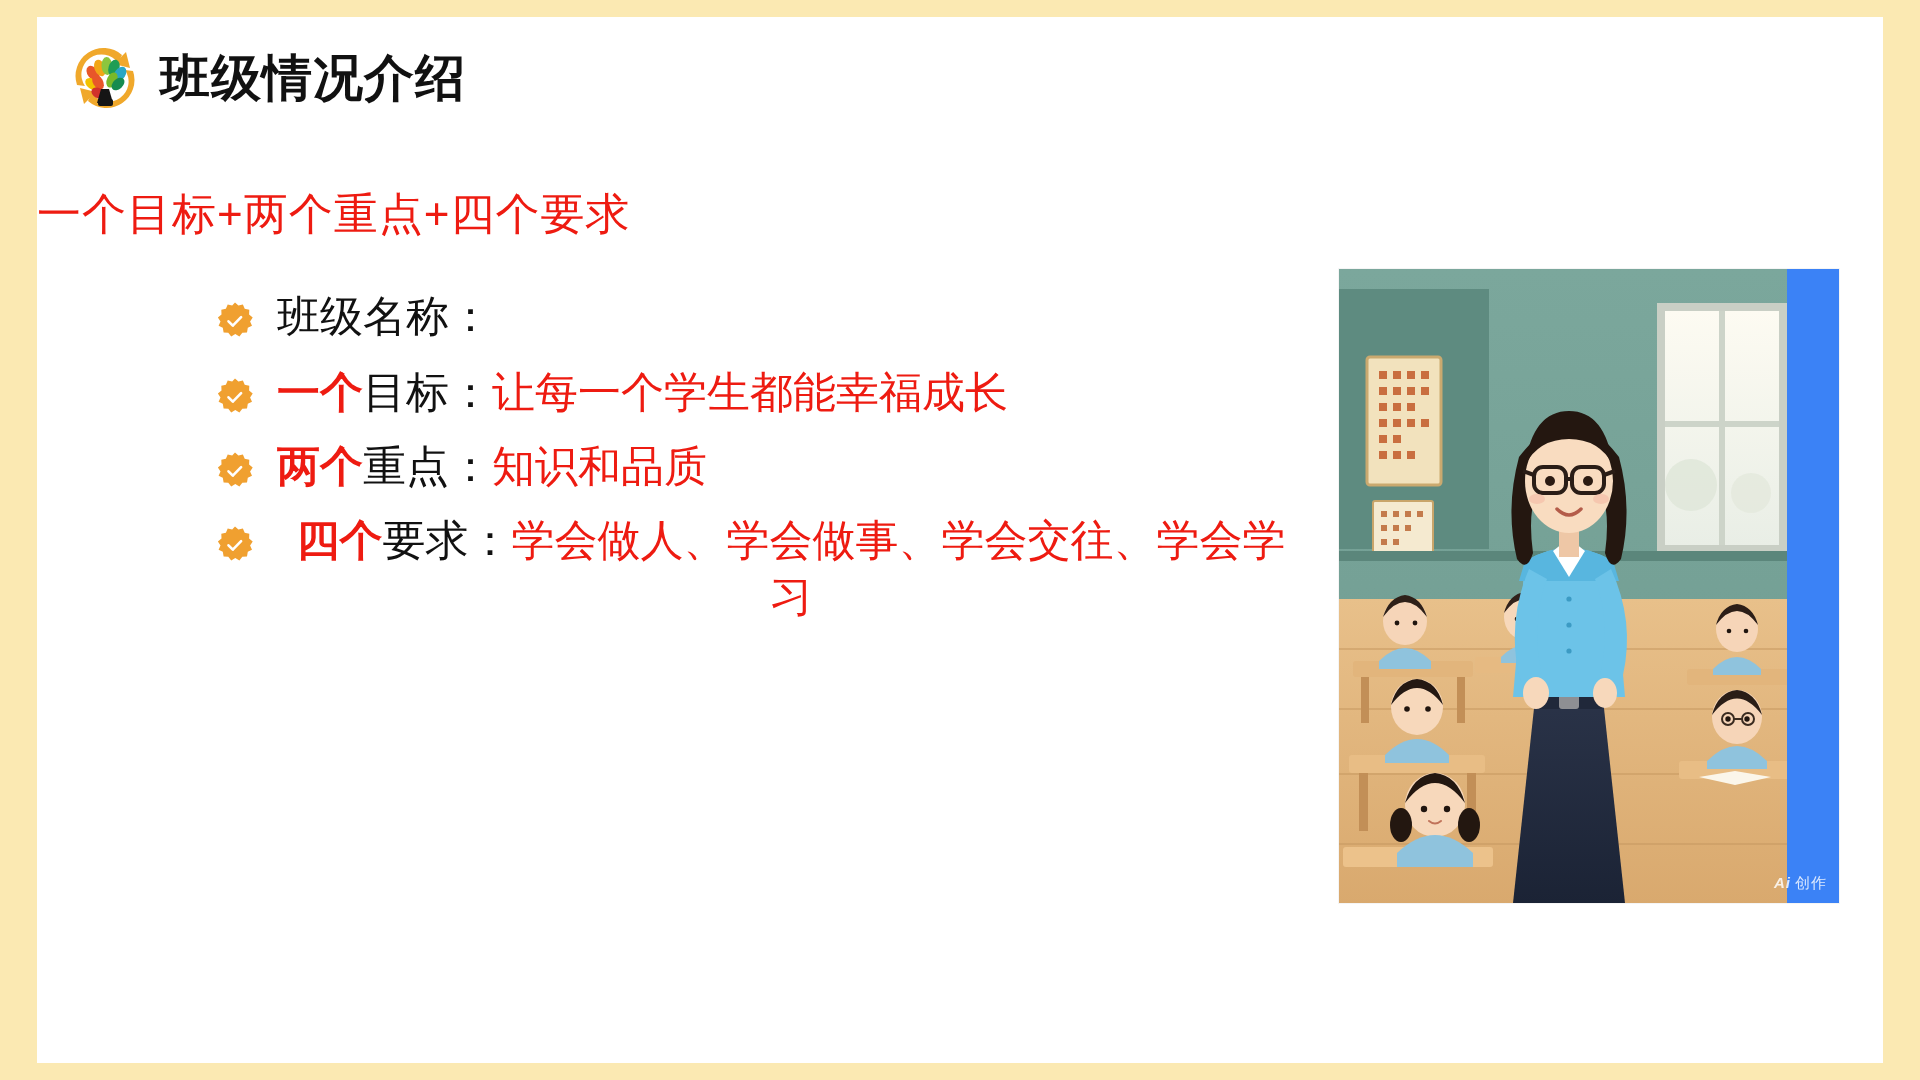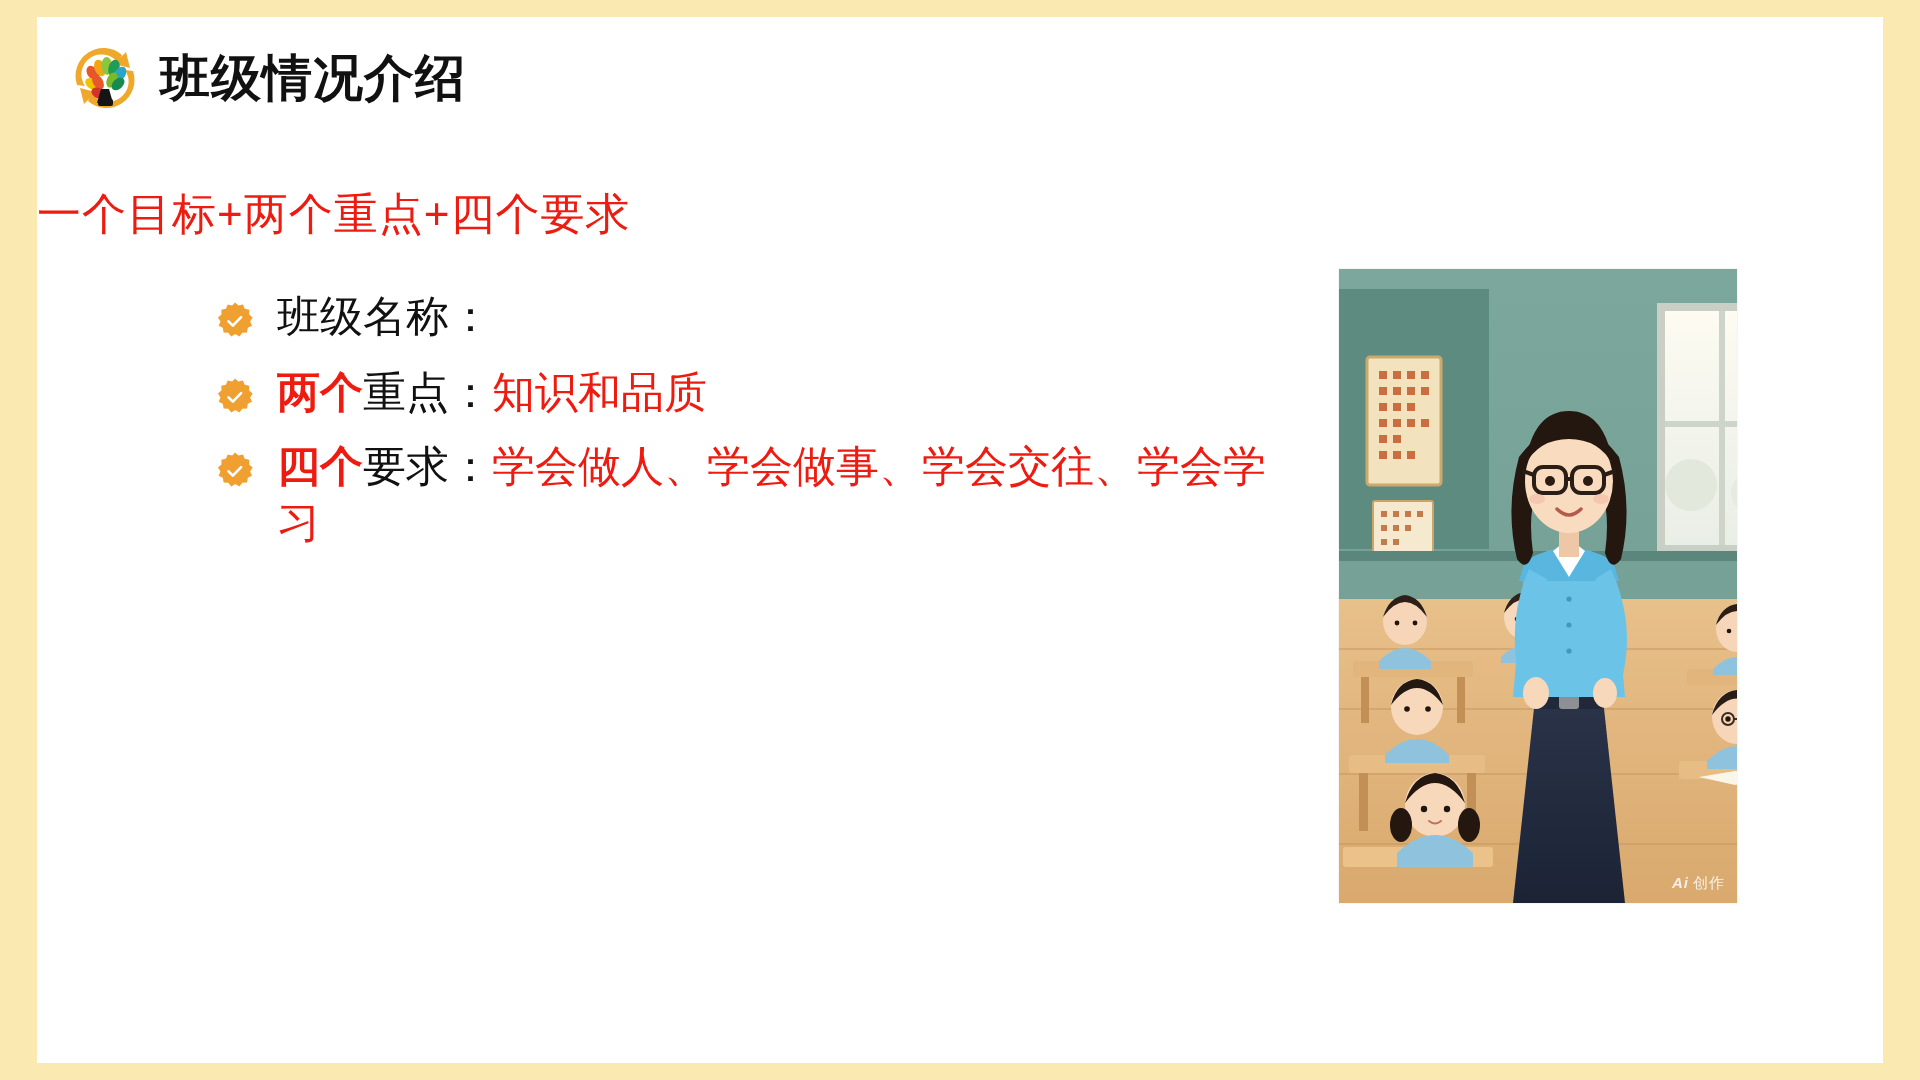--- a/index.html
+++ b/index.html
@@ -56,20 +56,21 @@
     letter-spacing:1px;
     white-space:nowrap;
     margin-top:20px;
   }
 
   
   .bullets {
     position:absolute;
     left:178px; top:272px;
     width:1090px;
+    text-align:center;
   }
   .bullet-row {
     display:flex;
     align-items:flex-start;
     margin-bottom:20px;
   }
   .bullet-row.tight { margin-bottom:18px; }
   .badge {
     flex:0 0 40px;
     width:40px; height:40px;
@@ -86,23 +87,23 @@
     font-family:"Liberation Sans","DejaVu Sans",sans-serif;
   }
   .red      { color:#ee1b11; }
   .red-b    { color:#ee1b11; font-weight:bold; }
   .blk      { color:#111111; }
 
   
   .photo-frame {
     position:absolute;
     left:1302px; top:252px;
-    width:398px; height:634px;
+    width:500px; height:634px;
     overflow:hidden;
-    background:#701a75;
+    background:#3b82f6;
     box-shadow:0 0 0 1px rgba(0,0,0,0.04);
   }
   .photo-frame svg { display:block; width:448px; height:634px; }
   .watermark {
     position:absolute;
     right:12px; bottom:10px;
     font-size:15px;
     color:rgba(255,255,255,0.82);
     letter-spacing:1px;
     font-family:"Liberation Sans","DejaVu Sans",sans-serif;
@@ -153,20 +154,31 @@
             <path fill="#f0a030" d="M20 1.5l3.4 3.1 4.5-1.1 1.8 4.3 4.6 1-0.2 4.7 3.6 3-2.6 3.9 1.9 4.3-4.2 2.1-0.8 4.6-4.7 0.3-2.9 3.7-4.1-2.3-4.1 2.3-2.9-3.7-4.7-0.3-0.8-4.6-4.2-2.1 1.9-4.3-2.6-3.9 3.6-3-0.2-4.7 4.6-1 1.8-4.3 4.5 1.1z"></path>
             <path d="M13.5 20.3 l4.3 4.4 l8.3 -8.6" fill="none" stroke="#ffffff" stroke-width="2.6" stroke-linecap="round" stroke-linejoin="round"></path>
           </svg>
         </div>
         <div class="bullet-text">
           <span class="blk">班级名称：</span>
         </div>
       </div>
 
 
+      <div class="bullet-row tight">
+        <div class="badge">
+          <svg viewBox="0 0 40 40" xmlns="http://www.w3.org/2000/svg">
+            <path fill="#f0a030" d="M20 1.5l3.4 3.1 4.5-1.1 1.8 4.3 4.6 1-0.2 4.7 3.6 3-2.6 3.9 1.9 4.3-4.2 2.1-0.8 4.6-4.7 0.3-2.9 3.7-4.1-2.3-4.1 2.3-2.9-3.7-4.7-0.3-0.8-4.6-4.2-2.1 1.9-4.3-2.6-3.9 3.6-3-0.2-4.7 4.6-1 1.8-4.3 4.5 1.1z"></path>
+            <path d="M13.5 20.3 l4.3 4.4 l8.3 -8.6" fill="none" stroke="#ffffff" stroke-width="2.6" stroke-linecap="round" stroke-linejoin="round"></path>
+          </svg>
+        </div>
+        <div class="bullet-text">
+          <span class="red-b">一个</span><span class="blk">目标：</span><span class="red">让每一个学生都能幸福成长</span>
+        </div>
+      </div>
 
       <div class="bullet-row tight">
         <div class="badge">
           <svg viewBox="0 0 40 40" xmlns="http://www.w3.org/2000/svg">
             <path fill="#f0a030" d="M20 1.5l3.4 3.1 4.5-1.1 1.8 4.3 4.6 1-0.2 4.7 3.6 3-2.6 3.9 1.9 4.3-4.2 2.1-0.8 4.6-4.7 0.3-2.9 3.7-4.1-2.3-4.1 2.3-2.9-3.7-4.7-0.3-0.8-4.6-4.2-2.1 1.9-4.3-2.6-3.9 3.6-3-0.2-4.7 4.6-1 1.8-4.3 4.5 1.1z"></path>
             <path d="M13.5 20.3 l4.3 4.4 l8.3 -8.6" fill="none" stroke="#ffffff" stroke-width="2.6" stroke-linecap="round" stroke-linejoin="round"></path>
           </svg>
         </div>
         <div class="bullet-text">
           <span class="red-b">两个</span><span class="blk">重点：</span><span class="red">知识和品质</span>

